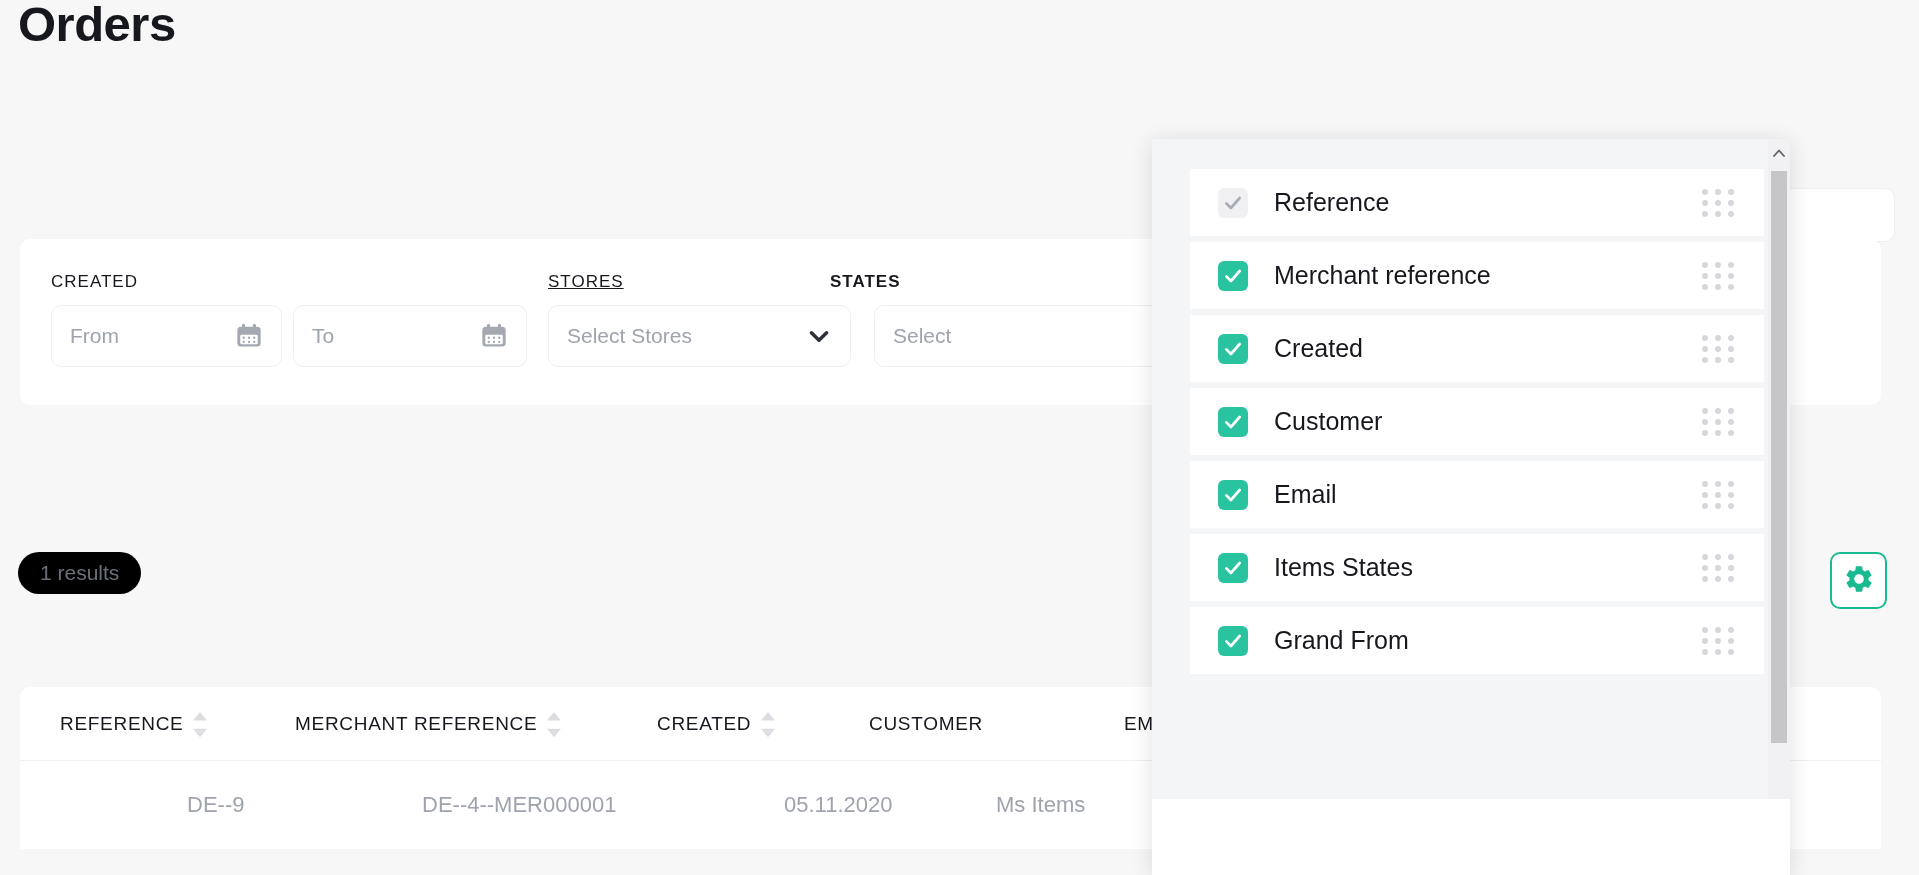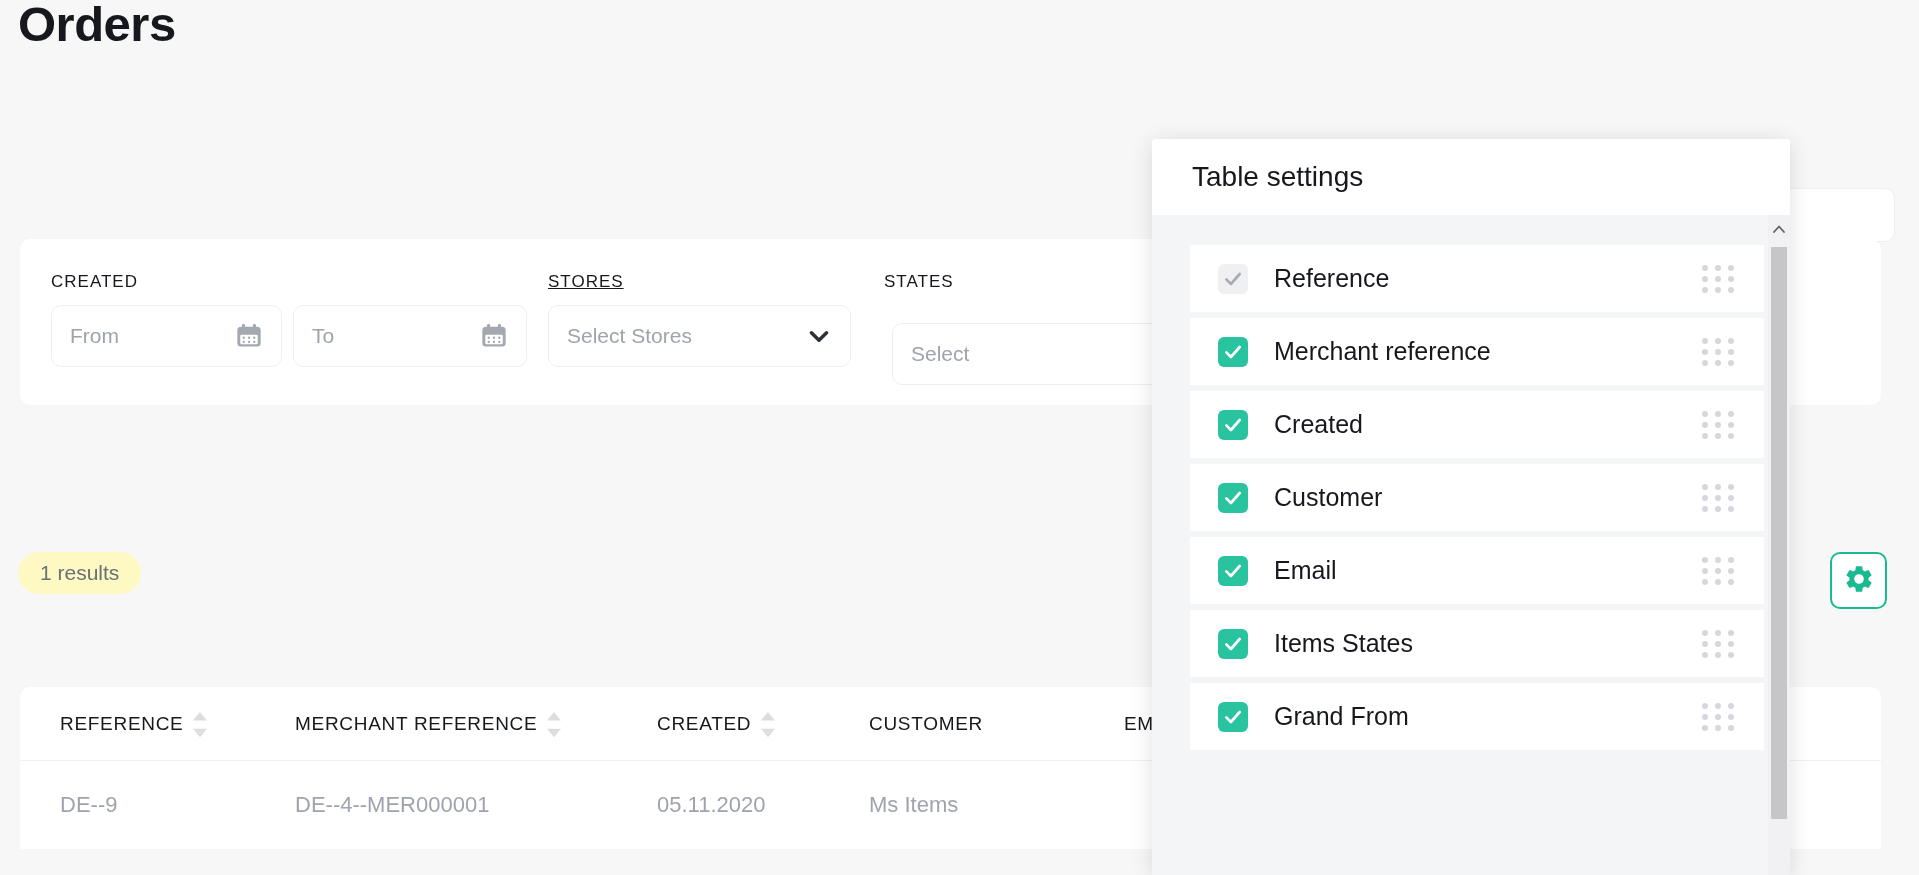--- a/index.html
+++ b/index.html
@@ -70,26 +70,26 @@
     flex: 1;
     white-space: nowrap;
     overflow: hidden;
   }
   .cal-icon { width: 28px; height: 28px; flex: 0 0 28px; }
   .chev { width: 26px; height: 26px; flex: 0 0 26px; }
 
   #f-from  { left: 31px;  width: 231px; }
   #f-to    { left: 273px; width: 234px; }
   #f-stores{ left: 528px; width: 303px; }
-  #f-states{ left: 872px; width: 303px; margin-top: 18px; }
+  #f-states{ left: 854px; width: 303px; }
   #f-extra { left: 1180px; width: 303px; }
 
   #l-created { left: 31px; }
   #l-stores  { left: 528px; text-decoration: underline; }
-  #l-states  { left: 864px; }
+  #l-states  { left: 810px; font-weight: bold; }
 
   
   .top-right-box {
     position: absolute;
     left: 1695px;
     top: 188px;
     width: 200px;
     height: 54px;
     background: #ffffff;
     border: 1.5px solid #eeeff1;
@@ -98,21 +98,21 @@
 
   
   .results-pill {
     position: absolute;
     left: 18px;
     top: 552px;
     height: 42px;
     padding: 0 22px;
     display: flex;
     align-items: center;
-    background: #fef9c3;
+    background: #000000;
     border-radius: 21px;
     font-size: 21px;
     color: #6b7078;
   }
 
   .gear-btn {
     position: absolute;
     left: 1830px;
     top: 552px;
     width: 57px;
@@ -152,20 +152,21 @@
     text-transform: uppercase;
     white-space: nowrap;
   }
   .sorter { width: 14px; height: 24px; flex: 0 0 14px; }
 
   .trow {
     display: flex;
     align-items: center;
     height: 88px;
     padding-left: 40px;
+    justify-content: flex-end;
   }
   .td {
     font-size: 22px;
     color: #9fa3ad;
     white-space: nowrap;
   }
 
   .col-ref   { width: 235px; }
   .col-mref  { width: 362px; }
   .col-crt   { width: 212px; }
@@ -407,23 +408,20 @@
       <div class="td col-crt">05.11.2020</div>
       <div class="td col-cust">Ms Items</div>
       <div class="td col-mail"></div>
       <div class="td col-items">
         <span class="badge-new">new</span>
       </div>
     </div>
   </div>
 
   <div class="modal">
-    <div class="modal-header">
-      <span class="modal-title">Table settings</span>
-    </div>
     <div class="modal-body">
       <div class="settings-list" id="settings-list">
           <div class="setting-row">
             <span class="cbox off">
               <svg viewBox="0 0 24 24" fill="none" stroke="#a8acb4" stroke-width="3.2" stroke-linecap="round" stroke-linejoin="round">
                 <polyline points="4,12.5 9.5,18 20,6"></polyline>
               </svg>
             </span>
             <span class="setting-label">Reference</span>
             <span class="drag-handle">

